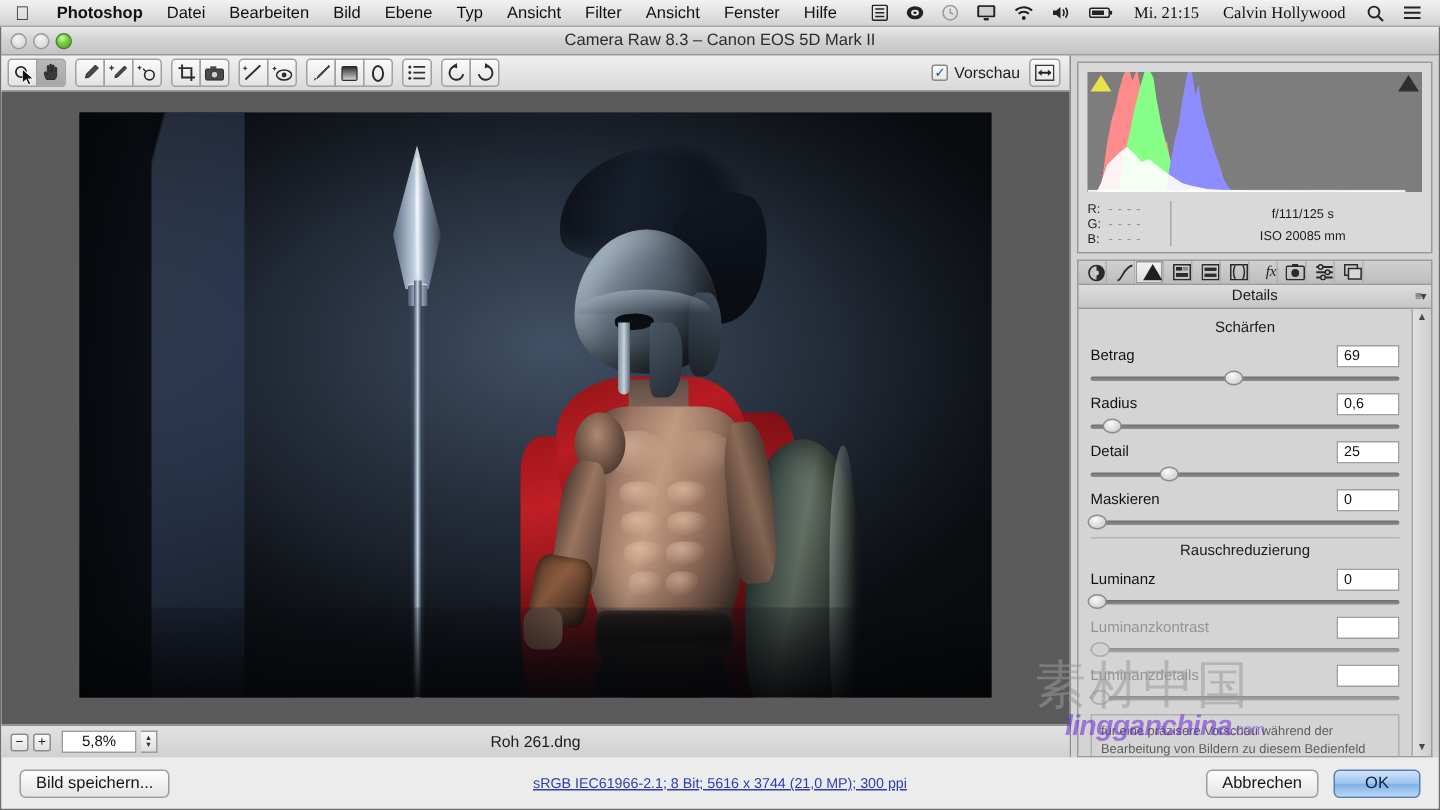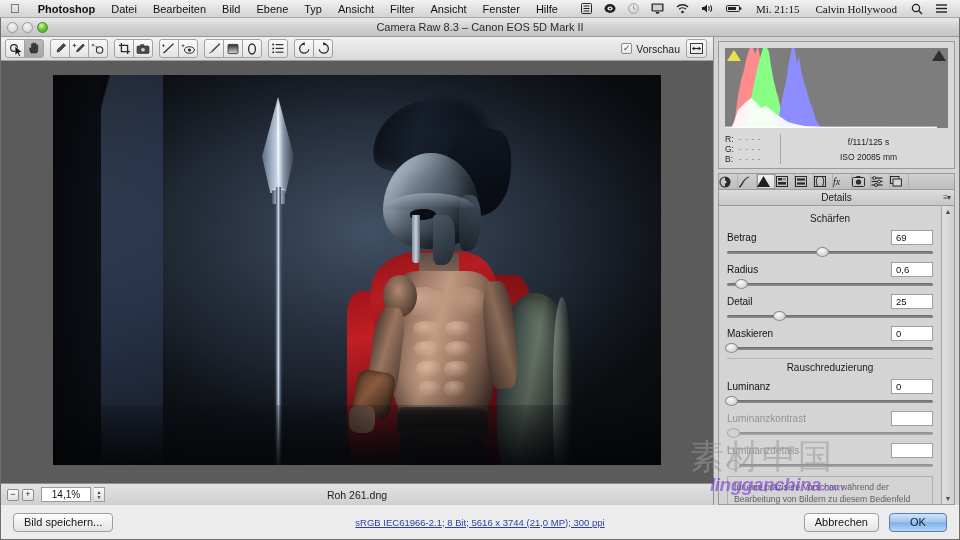--- a/index.html
+++ b/index.html
@@ -236,21 +236,21 @@
   .exif .rgb div { display:flex; gap:6px; }
   .exif .rgb b { font-weight:normal; width:8px; }
   .exif .dash { color:#8c8c8c; letter-spacing:.5px; }
   .exif .shot { flex:1; display:flex; flex-direction:column; justify-content:space-around;
     align-items:center; padding-left:8px; }
   .exif .shot div { display:flex; }
 
   .tabsrow { flex:none; height:17px; margin-top:4px; display:flex; align-items:center;
     background:linear-gradient(to bottom,#d0d0d0,#bdbdbd);
     border:1px solid #9b9b9b; }
-  .tab { width:19px; height:15px; display:flex; align-items:center; justify-content:flex-start;
+  .tab { width:19px; height:15px; display:flex; align-items:center; justify-content:flex-end;
     border-right:1px solid #b0b0b0; font-size:9px; color:#222; }
   .tab.sel { background:linear-gradient(to bottom,#f2f2f2,#dcdcdc);
              box-shadow:inset 0 0 0 1px #9a9a9a; }
 
   .paneltitle { flex:none; height:16px; display:flex; align-items:center; justify-content:center;
     background:linear-gradient(to bottom,#dcdcdc,#c7c7c7);
     border-left:1px solid #9b9b9b; border-right:1px solid #9b9b9b; border-bottom:1px solid #9b9b9b;
     font-size:10px; color:#1b1b1b; position:relative; }
   .pmenu { position:absolute; right:4px; font-size:8px; color:#444; letter-spacing:-1px; }
 
@@ -595,21 +595,21 @@
 
             <div class="floor"></div>
             <div class="bg-vign"></div>
           </div>
         </div>
 
         <div class="imgname">
           <div class="zoomgrp">
             <span class="zbtn">−</span>
             <span class="zbtn">+</span>
-            <span class="zfield">14,1%</span>
+            <span class="zfield">5,8%</span>
             <span class="stepper">
                 <span>▲</span>
                 <span>▼</span>
               </span>
           </div>
           <span class="fname">Roh 261.dng</span>
         </div>
       </div>
 
       <div class="rightcol">

